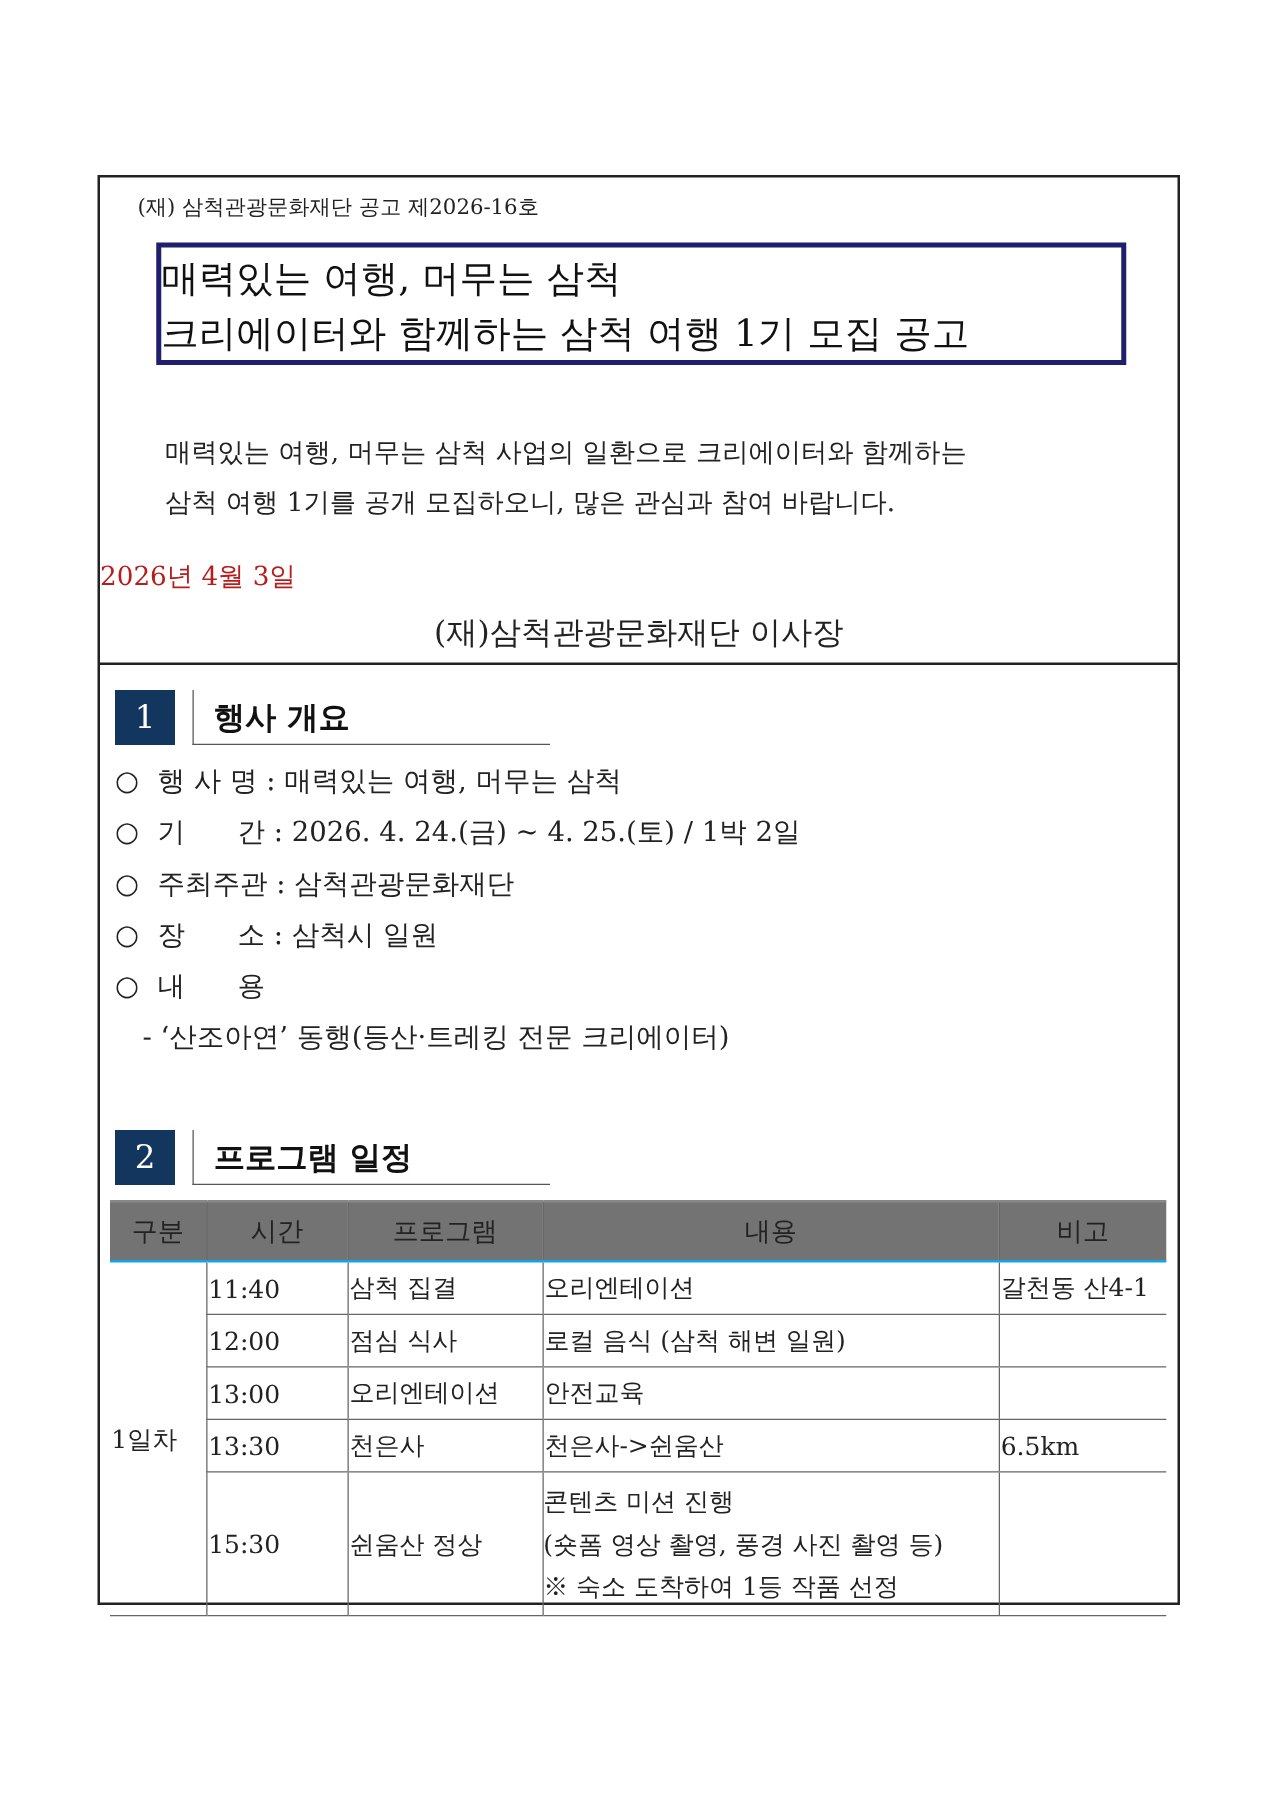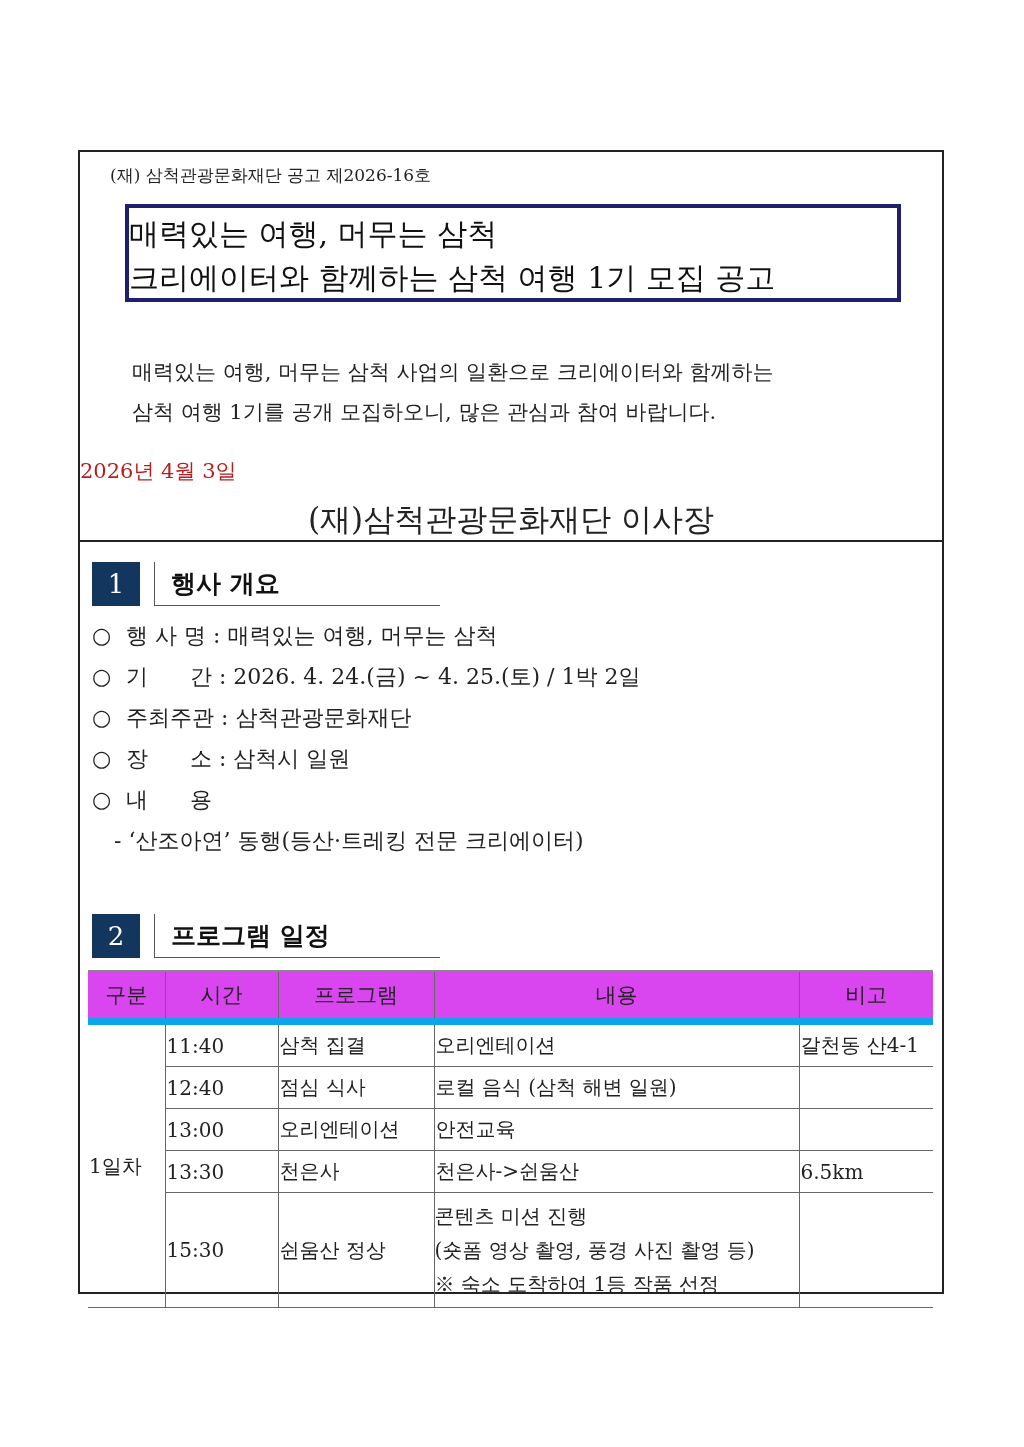--- a/index.html
+++ b/index.html
@@ -1,35 +1,35 @@
 <!DOCTYPE html>
 <html><head>
   <meta charset="utf-8">
   <style>
     html, body { margin: 0; padding: 0; background: #ffffff; }
     body { width: 1024px; height: 1447px; position: relative; font-family: "DejaVu Serif", "Liberation Serif", serif; color: #111; }
-    .frame { position: absolute; left: 78px; top: 150px; width: 866px; height: 1144px; border: 2px solid #222; box-sizing: border-box; padding-left: 36px; }
+    .frame { position: absolute; left: 78px; top: 140px; width: 866px; height: 1144px; border: 2px solid #222; box-sizing: border-box; padding-left: 36px; }
     .notice-no { position: absolute; left: 30px; top: 12px; font-size: 17px; color: #222; }
     .title-box { position: absolute; left: 45px; top: 52px; width: 776px; height: 98px; border: 4px solid #1f1f6e; box-sizing: border-box; text-align: left; }
     .title-line { font-size: 30px; line-height: 44px; color: #111; }
     .title-line.first { margin-top: 4px; }
     .intro { position: absolute; left: 52px; top: 200px; width: 770px; font-size: 21px; line-height: 40px; color: #222; }
     .date { position: absolute; left: 0; width: 100%; top: 305px; text-align: left; font-size: 21px; color: #b91c1c; }
-    .issuer { position: absolute; left: 0; width: 100%; top: 347px; text-align: center; font-size: 31px; color: #222; }
+    .issuer { position: absolute; left: 0; width: 100%; top: 347px; text-align: center; font-size: 25px; color: #222; }
     .divider { position: absolute; left: 0; top: 388px; width: 100%; border-top: 2px solid #222; }
     .sec-head { position: absolute; left: 12px; display: flex; align-items: stretch; }
     .sec-num { width: 48px; height: 44px; background: #13365f; color: #fff; font-size: 26px; display: flex; align-items: center; justify-content: center; }
     .sec-title-wrap { margin-left: 14px; width: 286px; height: 44px; border-left: 1px solid #555; border-bottom: 1px solid #555; display: flex; align-items: center; padding-left: 16px; box-sizing: border-box; }
     .sec-title { font-family: "DejaVu Sans", "Liberation Sans", sans-serif; font-weight: bold; font-size: 25px; color: #111; text-align: right; }
     .bullets { position: absolute; left: 12px; top: 463px; font-size: 22px; color: #222; }
     .bullet { height: 41px; line-height: 41px; white-space: pre; }
     .bullet .mark { display: inline-block; width: 34px; }
     .sub { height: 41px; line-height: 41px; white-space: pre; padding-left: 22px; }
     table.sched { position: absolute; left: 8px; top: 818px; width: 845px; border-collapse: collapse; font-size: 20px; color: #222; }
-    table.sched th { background: #d946ef; font-family: "DejaVu Sans", "Liberation Sans", sans-serif; font-weight: normal; font-size: 21px; height: 44px; border-top: 2px solid #888; border-bottom: 7px solid #0ea5e9; }
+    table.sched th { background: #737373; font-family: "DejaVu Sans", "Liberation Sans", sans-serif; font-weight: normal; font-size: 21px; height: 44px; border-top: 2px solid #888; border-bottom: 2px solid #0ea5e9; }
     table.sched td { text-align: left; border-bottom: 1px solid #666; height: 39px; }
     table.sched th, table.sched td { border-left: 1px solid #666; }
     table.sched th:first-child, table.sched td.day { border-left: none; }
     table.sched td.multi { line-height: 34px; padding: 6px 0; margin-left: 25px; }
     table.sched tr:last-child td { border-bottom: 1px solid #666; }
   </style>
 </head>
 <body>
 
 <div class="frame">
@@ -92,21 +92,21 @@
     </thead>
     <tbody>
       <tr>
         <td class="day" rowspan="5">1일차</td>
         <td>11:40</td>
         <td>삼척 집결</td>
         <td>오리엔테이션</td>
         <td>갈천동 산4-1</td>
       </tr>
       <tr>
-        <td>12:40</td>
+        <td>12:00</td>
         <td>점심 식사</td>
         <td>로컬 음식 (삼척 해변 일원)</td>
         <td></td>
       </tr>
       <tr>
         <td>13:00</td>
         <td>오리엔테이션</td>
         <td>안전교육</td>
         <td></td>
       </tr>

